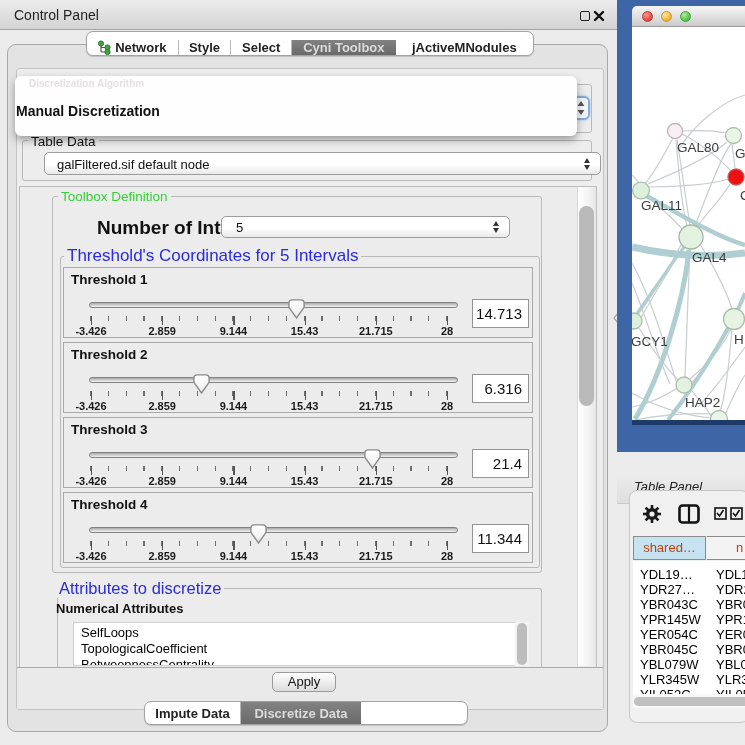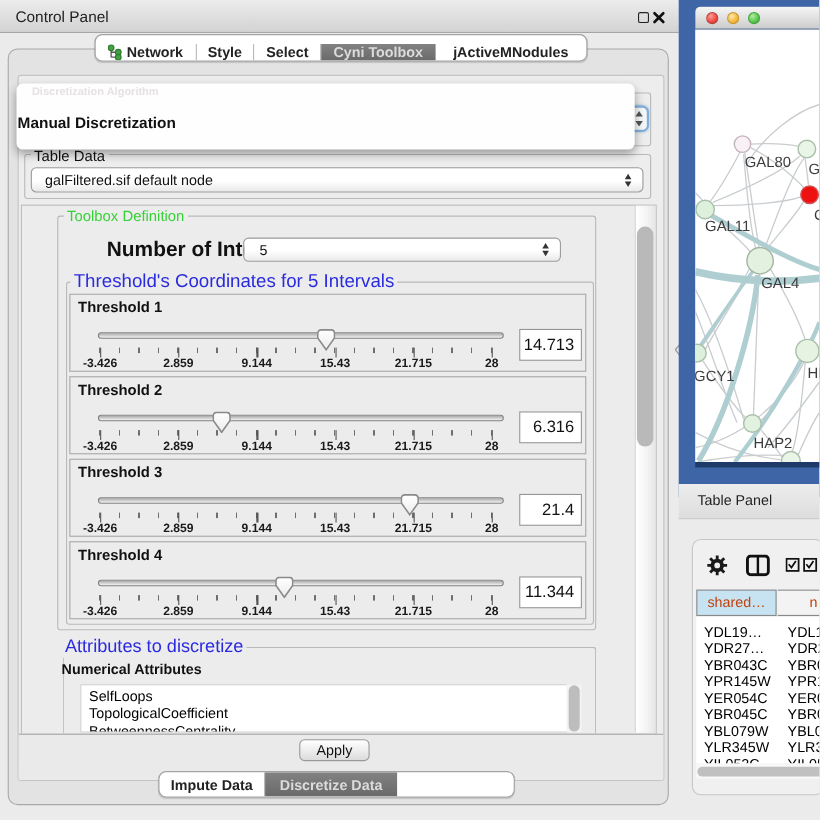--- a/index.html
+++ b/index.html
@@ -61,22 +61,22 @@
 #popup { left:15px; top:76px; width:562px; height:60px; background:#fefefe;
   border-radius:6px; box-shadow:0 4px 9px rgba(0,0,0,0.35); z-index:50; font-size:14px; }
 
 #desktop { left:617px; top:0; width:128px; height:452px; background:#3e66a7; }
 #netwin-title { left:632px; top:6px; width:113px; height:21px;
   background:linear-gradient(#f6f6f6,#cccccc); border-bottom:1px solid #9a9a9a;
   border-top-left-radius:5px; }
 .light { position:absolute; top:5px; width:11px; height:11px; border-radius:50%; }
 #canvas { left:632px; top:27px; width:113px; height:393px; background:#fff; }
 #netbottom { left:632px; top:420px; width:113px; height:5px; background:#1d3a69; }
-#tpbar { left:617px; top:440px; width:128px; height:32px;
-  background:linear-gradient(#ededed,#dddddd); border-bottom:1px solid #c9c9c9; }
+#tpbar { left:617px; top:472px; width:128px; height:32px;
+  background:linear-gradient(#ededed,#dddddd); border-bottom:1px solid #c9c9c9;font-style:italic; }
 #tpanel { left:629px; top:490px; width:120px; height:233px; background:#f0f0f0;
   border:1px solid #c6c6c6; border-radius:8px; }
 .hcell { position:absolute; top:536px; height:24px; font-size:13px; color:#c2410c;
   border-top:1px solid #8a8a8a; border-bottom:1px solid #8a8a8a; line-height:22px; }
 .trow { position:absolute; font-size:13px; color:#000; white-space:nowrap; }
 </style>
 </head>
 <body>
 <div id="stage">
 
@@ -108,21 +108,21 @@
 
   <div class="abs grp" style="left:22px;top:84px;width:570px;height:49px"></div>
   <div class="abs" style="left:520px;top:96px;width:70px;height:24px;border:2px solid #85aed6;border-radius:6px;background:#f4f7fa;box-shadow:0 0 3px #9cc1e4"></div>
   <svg class="abs" style="left:577px;top:101px" width="8" height="14" viewBox="0 0 8 14">
       <path d="M4,0 L7.4,5 L0.6,5 Z" fill="#555"></path>
       <path d="M4,14 L7.4,9 L0.6,9 Z" fill="#555"></path>
     </svg>
 
   <div class="abs grp" style="left:22px;top:140px;width:570px;height:41px"></div>
   <div class="gtitle" style="left:28px;top:134px;background:#ededed;color:#111">Table Data</div>
-  <div class="combo" style="left:28px;top:152px;width:557px;height:23px">
+  <div class="combo" style="left:44px;top:152px;width:557px;height:23px">
     <span class="tx">galFiltered.sif default node</span>
       <span class="arr"></span>
   </div>
 
   <div class="abs" id="scrollpane"></div>
   <div class="abs" style="left:577px;top:187px;width:19px;height:479px;background:linear-gradient(90deg,#ffffff,#f4f4f4 55%,#e6e6e6);border-left:1px solid #d6d6d6"></div>
   <div class="abs" style="left:579px;top:206px;width:15px;height:200px;background:#b9b9b9;border-radius:7.5px"></div>
 
   <div class="abs grp" style="left:52px;top:196px;width:490px;height:377px"></div>
   <div class="gtitle" style="left:58px;top:189px;background:#ececec;color:#35d235">Toolbox Definition</div>

